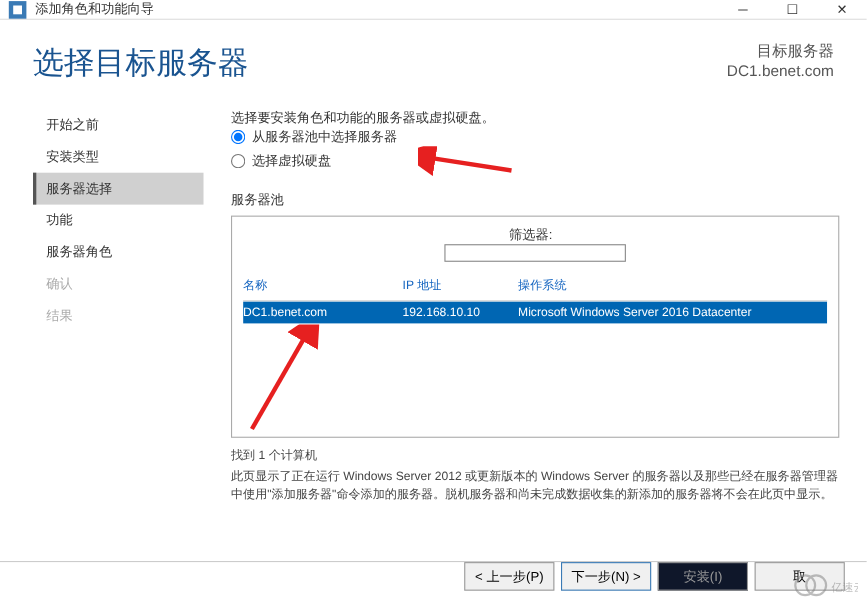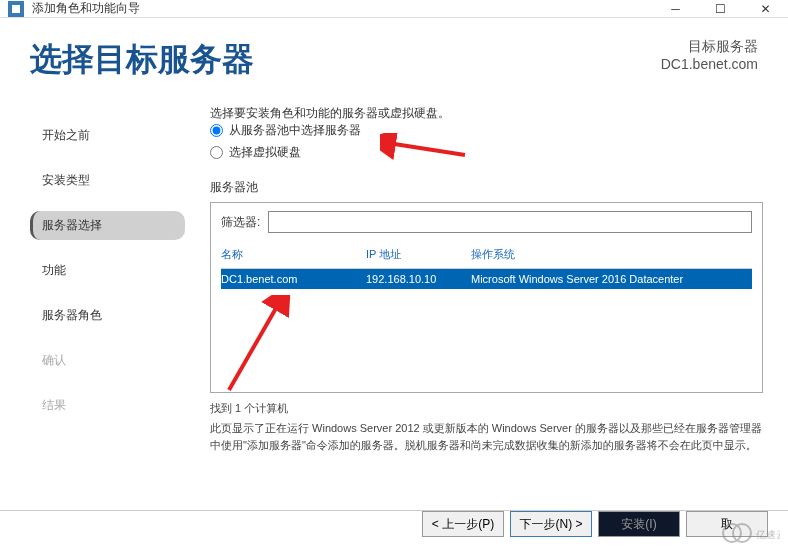--- a/index.html
+++ b/index.html
@@ -6,39 +6,39 @@
     body { background: #fff; width: 788px; height: 560px; overflow: hidden; position: relative; }
     
     .titlebar { height: 18px; display: flex; align-items: center; padding: 0 0 0 8px; border-bottom: 1px solid #ddd; }
     .titlebar-icon { width: 16px; height: 16px; background: #3a7ab5; margin-right: 8px; display: inline-flex; align-items: center; justify-content: center; }
     .titlebar-icon svg { width: 10px; height: 10px; }
     .titlebar-text { font-size: 12px; color: #333; flex: 1; }
     .window-controls { display: flex; }
     .win-btn { width: 45px; height: 30px; display: flex; align-items: center; justify-content: center; font-size: 12px; color: #333; }
     
     .header-area { display: flex; padding: 20px 30px 15px 30px; }
-    .page-title { font-size: 32px; color: #1a5490; font-weight: 700; flex: 1; }
+    .page-title { font-size: 28px; color: #1a5490; font-weight: 400; flex: 1; }
     .dest-info { text-align: right; font-size: 14px; color: #555; }
     
     .content-wrap { display: flex; padding: 0 0 0 30px; height: 395px; }
     
     .sidebar { width: 155px; padding-top: 8px; }
-    .nav-item { padding: 6px 12px; font-size: 12px; color: #333; cursor: pointer; margin-top: 16px; }
-    .nav-item.active { background: #d0d0d0; border-left: 3px solid #555; padding-left: 9px; border-radius: 10px; }
+    .nav-item { padding: 6px 12px; font-size: 12px; color: #333; cursor: pointer; }
+    .nav-item.active { background: #d0d0d0; border-left: 3px solid #555; padding-left: 9px; }
     .nav-item.disabled { color: #aaa; }
     
     .main { flex: 1; padding: 8px 25px 0 25px; font-size: 12px; color: #333; }
     .instruction { }
     .radio-group { margin-bottom: 18px; }
     .radio-row { display: flex; align-items: center; margin-bottom: 5px; }
     .radio-row input { margin-right: 6px; }
     
     .pool-label { margin-bottom: 6px; }
     .pool-box { border: 1px solid #aaa; padding: 8px 10px; }
-    .filter-row { display: flex; align-items: center; margin-bottom: 10px; }
+    .filter-row { display: flex; align-items: center; margin-bottom: 10px; flex-direction: column; }
     .filter-label { margin-right: 8px; }
     .filter-input { flex: 1; height: 22px; border: 1px solid #888; padding: 0 4px; font-size: 12px; }
     
     .table-head { display: flex; padding: 4px 0 6px 0; border-bottom: 1px solid #ccc; color: #1565c0; font-size: 11px; }
     .col-name { width: 145px; }
     .col-ip { width: 105px; }
     .col-os { flex: 1; }
     .table-body { height: 115px; overflow: hidden; }
     .table-row { display: flex; padding: 4px 0; font-size: 11px; }
     .table-row.selected { background: #0066b3; color: #fff; }

